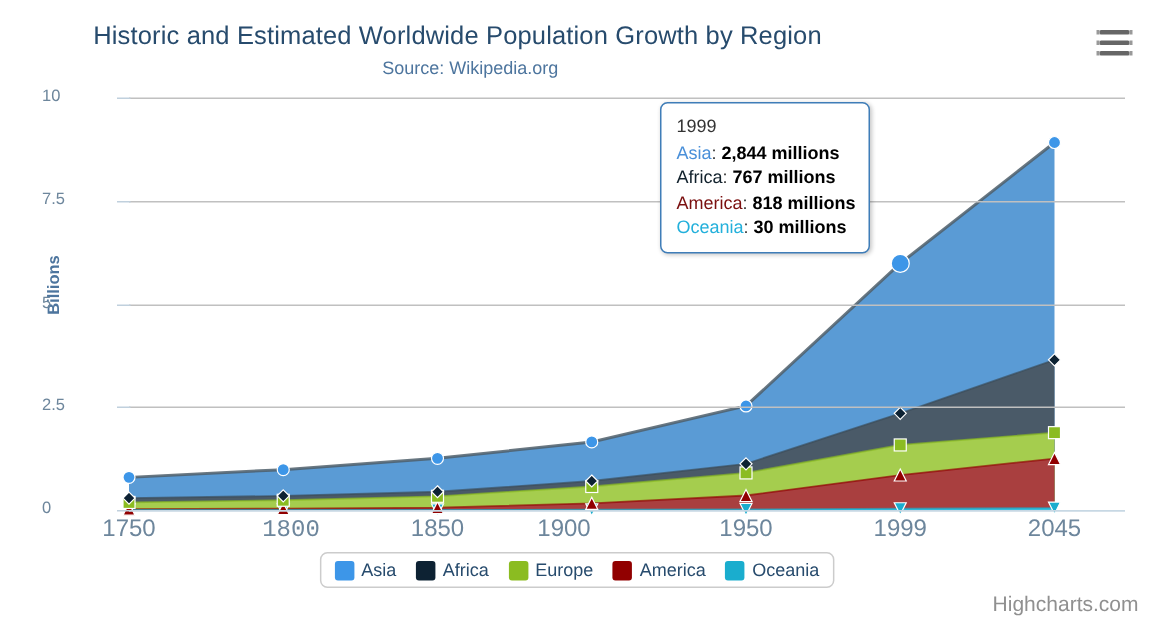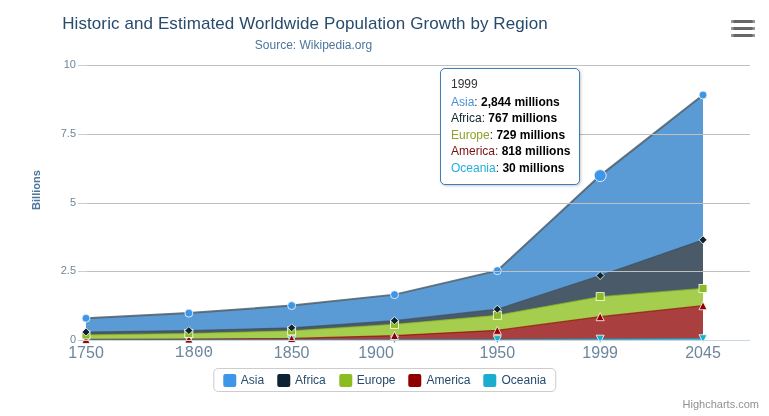--- a/index.html
+++ b/index.html
@@ -63,21 +63,21 @@
   #series-svg{
     position:absolute;left:0;top:0;
     width:664px;height:275px;
     overflow:visible;
   }
 
   
   .ylabel{
     position:absolute;
     font-size:11px;color:#6d869c;
-    text-align:right;width:48px;
+    width:48px;
     white-space:nowrap;
   }
   .ytick{
     position:absolute;width:9px;height:1px;background:#c0d0dd;
   }
   .xlabel{
     position:absolute;top:344px;
     font-size:16px;color:#6d869c;
     text-align:center;width:60px;
     white-space:nowrap;
@@ -129,21 +129,21 @@
     color:#333333;
   }
   #tooltip .tt-header{color:#333333;font-size:12px;margin-bottom:1px;}
   .tt-row{font-size:12px;}
   .tt-name{font-weight:normal;}
   .tt-val{font-weight:bold;color:#000;}
 
   
   #credits{
     position:absolute;right:10px;bottom:6px;
-    font-size:11px;color:#909090;
+    font-size:14px;color:#909090;
     cursor:pointer;
   }
 </style>
 </head>
 <body>
 
 <div id="chart-root">
 
   <div id="chart-title">Historic and Estimated Worldwide Population Growth by Region</div>
   <div id="chart-subtitle">Source: Wikipedia.org</div>
@@ -234,21 +234,20 @@
         <span class="legend-swatch" style="background: rgb(26, 173, 206);"></span>
         <span>Oceania</span>
       </div>
     </div>
 
   <div id="tooltip">
     <div class="tt-header">1999</div>
     <div id="tooltip-rows">
         <div class="tt-row"><span class="tt-name" style="color: rgb(74, 144, 217);">Asia</span><span>: </span><span class="tt-val">2,844 millions</span></div>
         <div class="tt-row"><span class="tt-name" style="color: rgb(17, 33, 44);">Africa</span><span>: </span><span class="tt-val">767 millions</span></div>
-        <div class="tt-row"><span class="tt-name" style="color: rgb(144, 162, 42);">Europe</span><span>: </span><span class="tt-val">729 millions</span></div>
         <div class="tt-row"><span class="tt-name" style="color: rgb(122, 15, 15);">America</span><span>: </span><span class="tt-val">818 millions</span></div>
         <div class="tt-row"><span class="tt-name" style="color: rgb(35, 176, 219);">Oceania</span><span>: </span><span class="tt-val">30 millions</span></div>
       </div>
   </div>
 
   <div id="credits">Highcharts.com</div>
 <div class="ylabel" style="left: 28px; top: 333px;">0</div>
     <div class="ytick" style="left: 78px; top: 340px;"></div>
     <div class="ylabel" style="left: 28px; top: 264.25px;">2.5</div>
     <div class="ytick" style="left: 78px; top: 271.25px;"></div>

